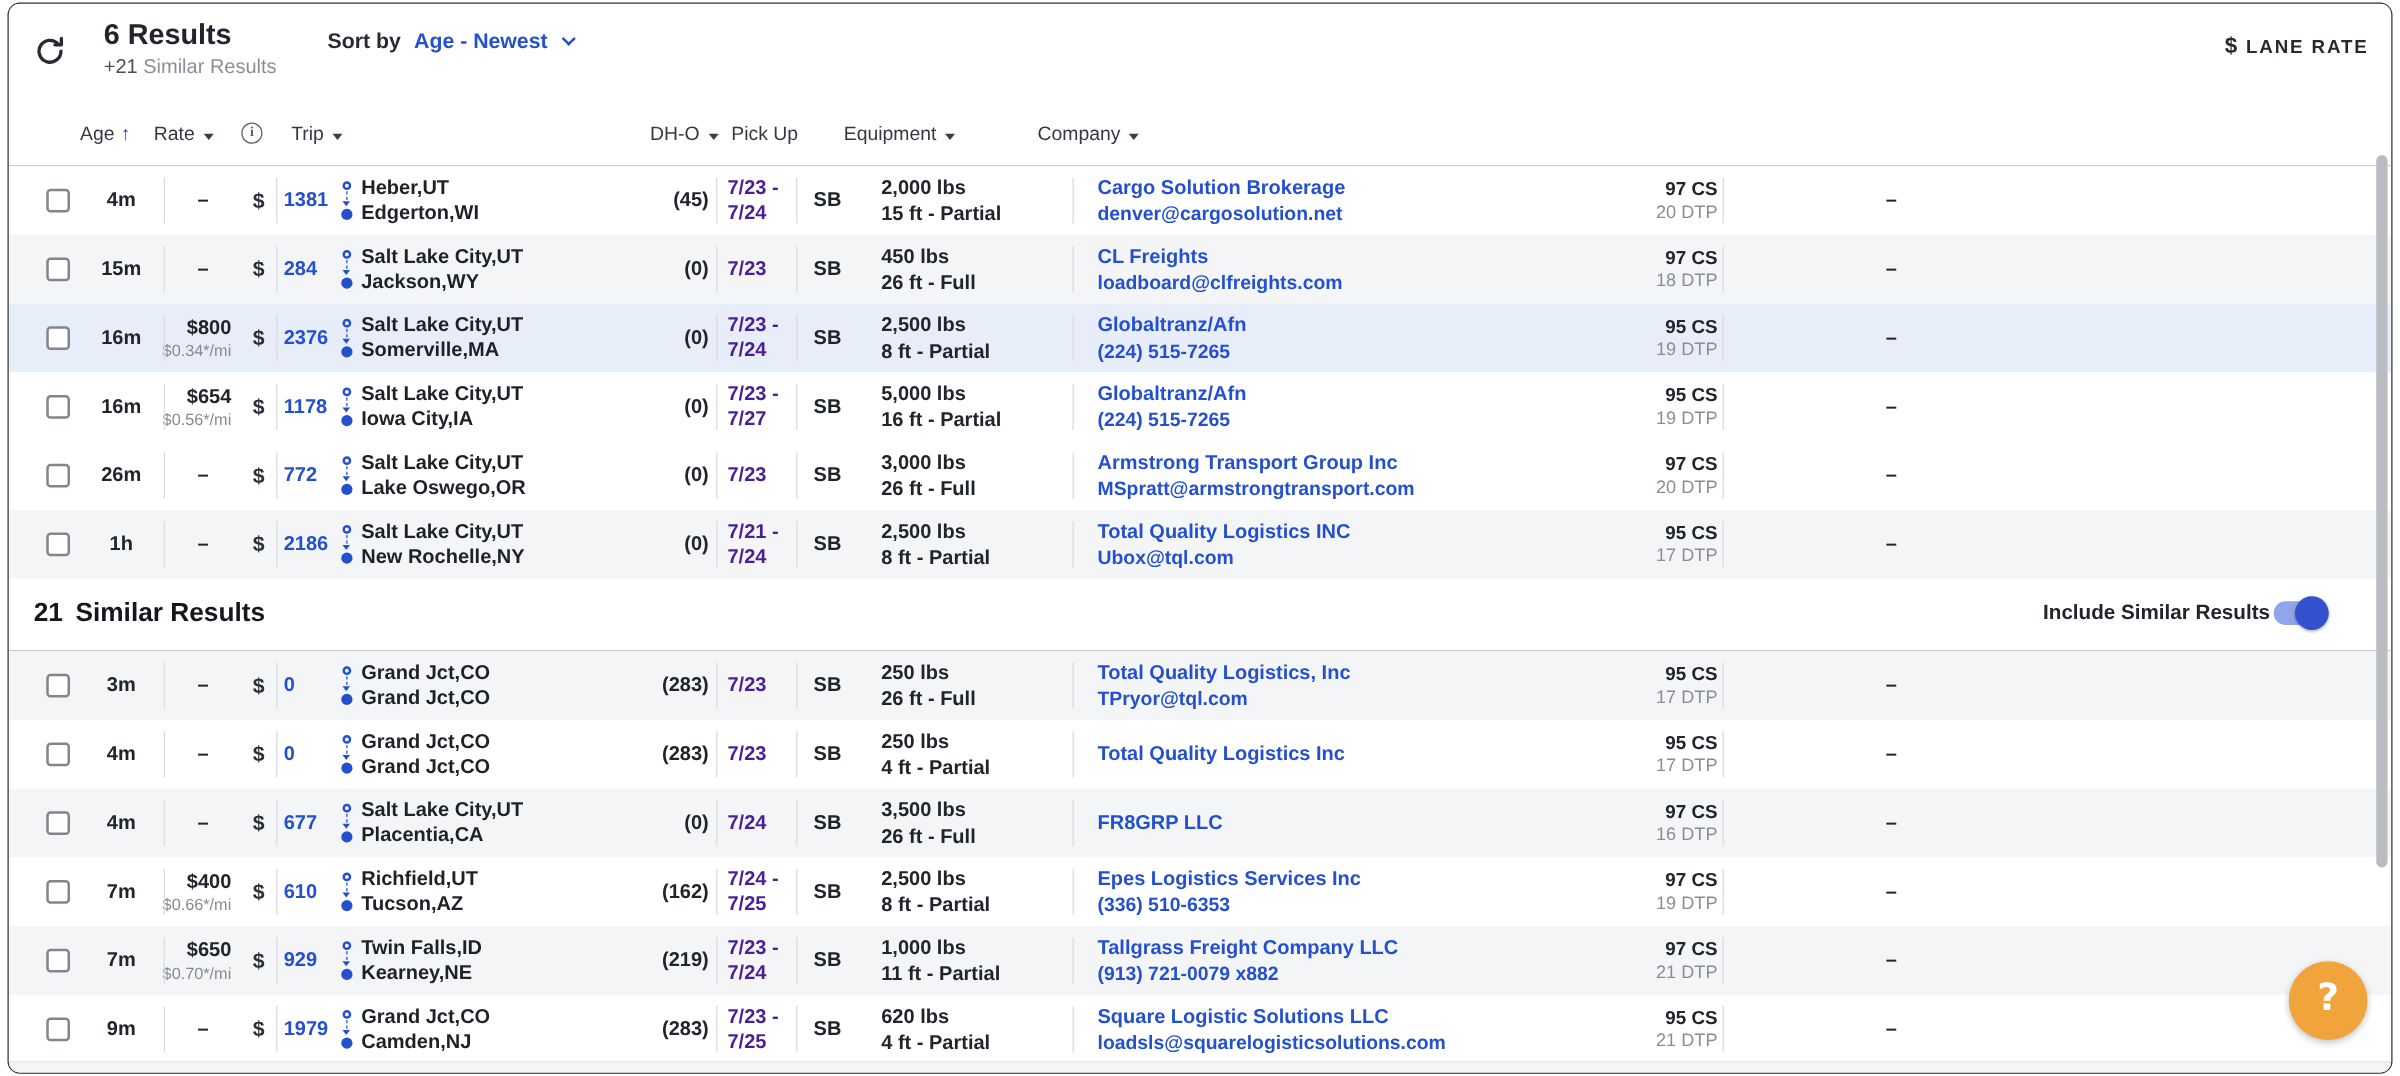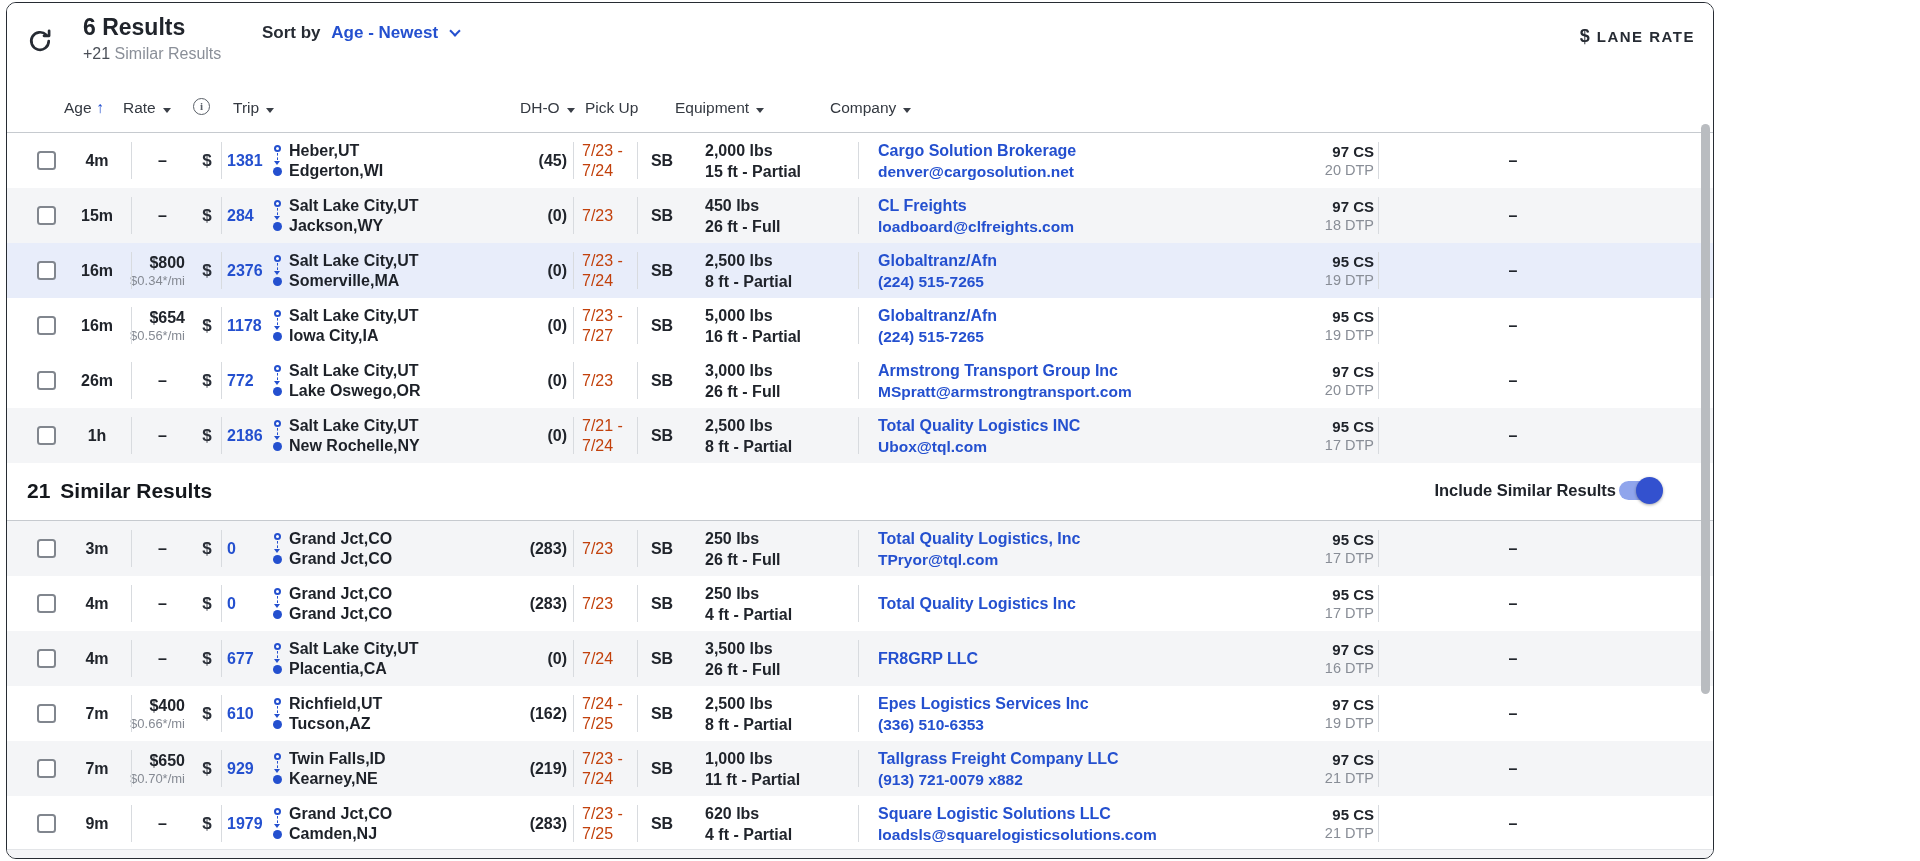--- a/index.html
+++ b/index.html
@@ -1,19 +1,19 @@
 <!DOCTYPE html>
 <html><head>
 <meta charset="utf-8">
 <style>
   * { margin:0; padding:0; box-sizing:border-box; }
   html,body { width:1920px; height:861px; background:#fff; overflow:hidden;
               font-family:"Liberation Sans", sans-serif; }
 
-  .panel { position:absolute; left:6px; top:2px; width:1708px; height:857px;
+  .panel { position:absolute; left:6px; top:2px; width:1908px; height:857px;
            border:1px solid #272c33; border-radius:10px; background:#fff; overflow:hidden; }
 
   
   .topbar { position:absolute; left:0; top:0; width:100%; height:88px; background:#fff; }
   .refresh { position:absolute; left:19px; top:24px; width:28px; height:28px; cursor:pointer; }
   .title { position:absolute; left:76px; top:11px; font-size:23px; font-weight:700; color:#20242b; }
   .subtitle { position:absolute; left:76px; top:42px; font-size:16px; color:#8a8f98; }
   .subtitle .cnt { color:#4a4f57; }
   .sortby { position:absolute; left:255px; top:20px; font-size:17px; font-weight:700; color:#262b33; }
   .sortby .val { color:#2450cf; margin-left:6px; }
@@ -59,21 +59,21 @@
   .dollar { font-size:17px; font-weight:700; color:#2a2f38; text-align:center; cursor:pointer; }
   .trip { font-size:16px; font-weight:600; color:#2450cf; padding-left:6px; }
   .route { align-items:center; justify-content:center; }
   .route .o { width:7px; height:7px; border:2px solid #2450cf; border-radius:50%; background:#fff; }
   .route .ln { width:0; height:7px; border-left:1.5px dashed #2450cf; margin:1px 0; }
   .route .ar { width:0; height:0; border-left:3.5px solid transparent; border-right:3.5px solid transparent;
                border-top:4.5px solid #2450cf; margin-bottom:2px; }
   .route .d { width:9px; height:9px; background:#2450cf; border-radius:50%; }
   .cities { font-size:16px; font-weight:700; color:#1d2128; line-height:20px; }
   .dho { font-size:16px; font-weight:600; color:#20242b; text-align:right; padding-right:6px; }
-  .pickup { font-size:16px; font-weight:400; color:#c2410c; padding-left:9px; line-height:20px; }
+  .pickup { font-size:16px; font-weight:700; color:#4c1d95; padding-left:9px; line-height:20px; }
   .pickup .l2:empty { display:none; }
   .eq { font-size:16px; font-weight:700; color:#20242b; text-align:center; }
   .wl { font-size:16px; font-weight:600; color:#20242b; padding-left:18px; line-height:21px; }
   .company { padding-left:20px; line-height:21px; }
   .company .nm { font-size:16px; font-weight:700; color:#2450cf; cursor:pointer; }
   .company .ct { font-size:15.5px; font-weight:600; color:#2450cf; cursor:pointer; }
   .cs { text-align:right; padding-right:4px; line-height:19px; }
   .cs .v { font-size:15px; font-weight:700; color:#20242b; }
   .cs .d2 { font-size:14.5px; font-weight:500; color:#888d96; }
   .lane { font-size:16px; font-weight:700; color:#20242b; text-align:center; }

